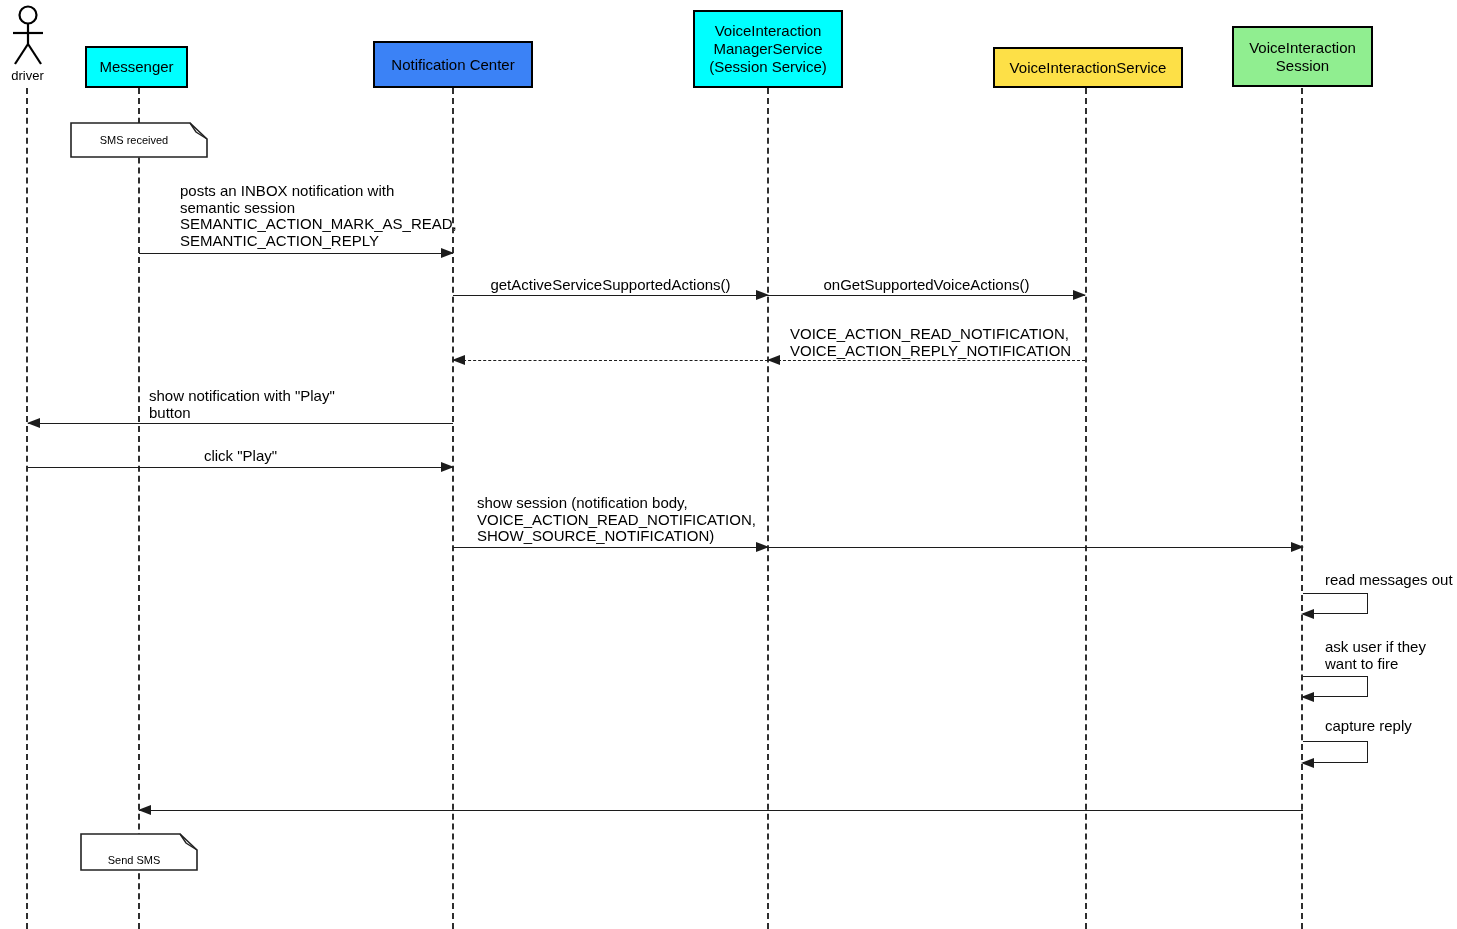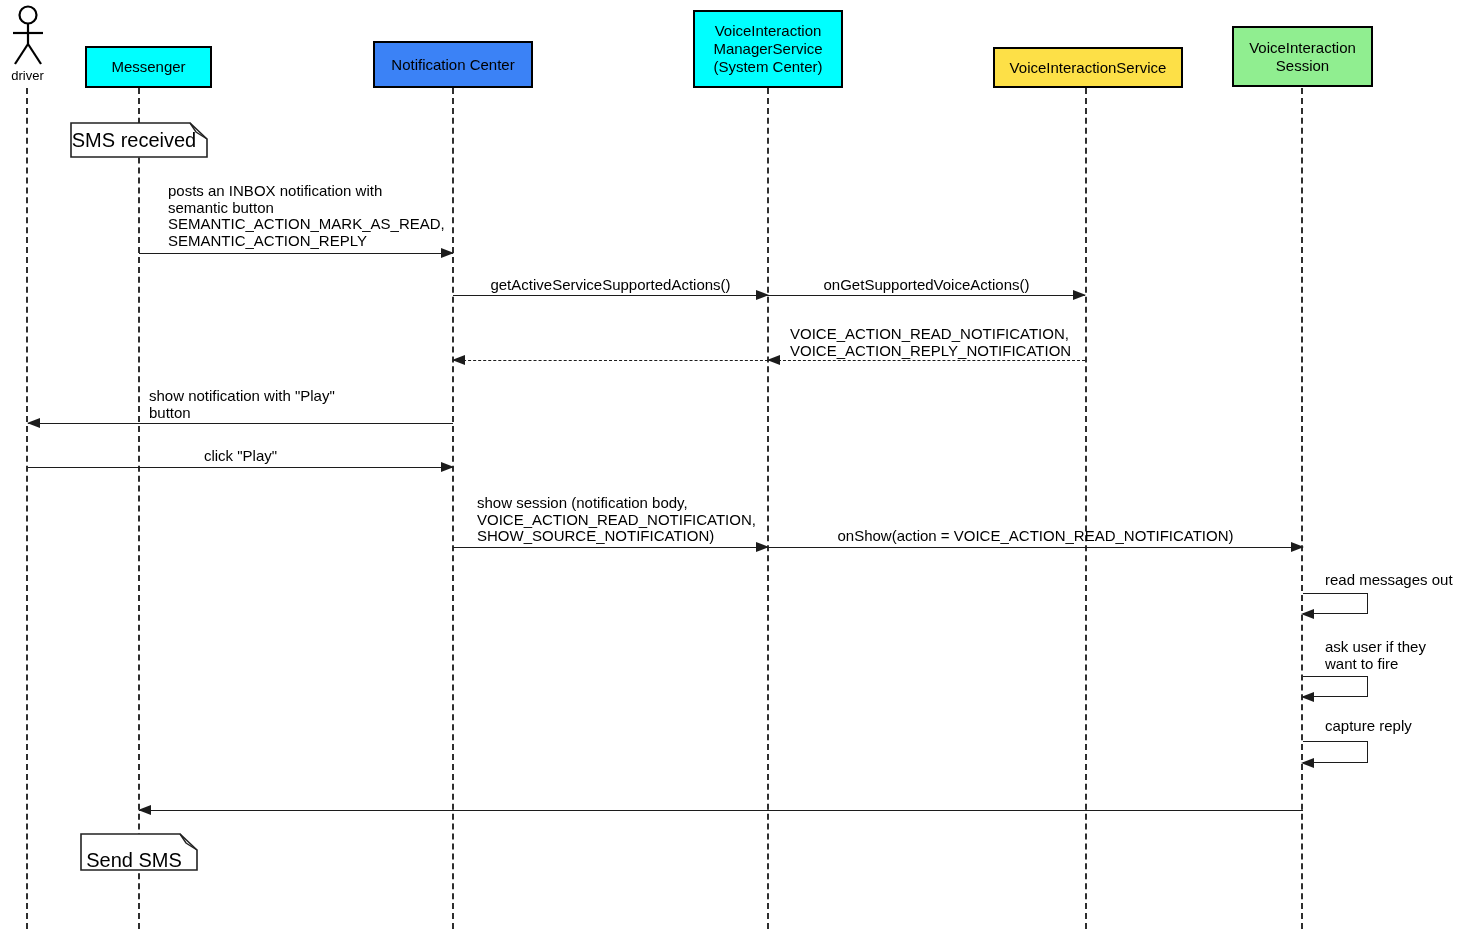--- a/index.html
+++ b/index.html
@@ -13,21 +13,21 @@
   .head{position:absolute;width:0;height:0;border-top:5px solid transparent;border-bottom:5px solid transparent;}
   .head.r{right:-1px;top:-6.4px;border-left:13px solid #1c1c1c;}
   .head.l{left:-1px;top:-6.4px;border-right:13px solid #1c1c1c;}
   .loop{position:absolute;border:1.7px solid #1c1c1c;border-left:none;box-sizing:border-box;}
   .loop .head.l{left:-2px;top:auto;bottom:-6.2px;}
   .lbl{position:absolute;font-size:15px;line-height:16.5px;white-space:pre;}
   .lbl.c{text-align:center;}
   .note{position:absolute;}
   .note svg{position:absolute;left:0;top:0;}
   .note-text{position:absolute;inset:0;display:flex;align-items:center;justify-content:center;
-             font-size:20px;padding-right:10px;}
+             font-size:11px;padding-right:10px;}
   .actor-label{position:absolute;font-size:13px;text-align:center;}
 </style>
 </head>
 <body>
 
 <div class="canvas">
 
   <div class="lifeline" style="left:26px"></div>
   <div class="lifeline" style="left:138px"></div>
   <div class="lifeline" style="left:452px"></div>
@@ -37,48 +37,48 @@
 
   <svg style="position:absolute;left:7px;top:4px" width="42" height="64" viewBox="0 0 42 64">
     <circle cx="21" cy="11" r="8.5" fill="none" stroke="#000" stroke-width="2.2"></circle>
     <line x1="21" y1="19.5" x2="21" y2="40" stroke="#000" stroke-width="2.2"></line>
     <line x1="6" y1="29" x2="36" y2="29" stroke="#000" stroke-width="2.2"></line>
     <line x1="21" y1="40" x2="8" y2="60" stroke="#000" stroke-width="2.2"></line>
     <line x1="21" y1="40" x2="34" y2="60" stroke="#000" stroke-width="2.2"></line>
   </svg>
   <div class="actor-label" style="left:0px;top:68px;width:55px">driver</div>
 
-  <div class="pbox" style="left: 85px; top: 46px; width: 127px; height: 42px; background-color: rgb(0, 255, 255);">
+  <div class="pbox" style="left: 85px; top: 46px; width: 103px; height: 42px; background-color: rgb(0, 255, 255);">
     <span>Messenger</span>
   </div>
   <div class="pbox" style="left: 373px; top: 41px; width: 160px; height: 47px; background-color: #3b82f6;">
     <span>Notification Center</span>
   </div>
   <div class="pbox" style="left: 693px; top: 10px; width: 150px; height: 78px; background-color: rgb(0, 255, 255);">
     <span>VoiceInteraction</span>
     <span>ManagerService</span>
-    <span>(System Center)</span>
+    <span>(Session Service)</span>
   </div>
   <div class="pbox" style="left: 993px; top: 47px; width: 190px; height: 41px; background-color: #fde047;">
     <span>VoiceInteractionService</span>
   </div>
   <div class="pbox" style="left: 1232px; top: 26px; width: 141px; height: 61px; background-color: rgb(144, 238, 144);">
     <span>VoiceInteraction</span>
     <span>Session</span>
   </div>
 
   <div class="note" style="left:70px;top:122px;width:138px;height:36px">
     <svg width="138" height="36" viewBox="0 0 138 36">
       <path d="M1,1 H120 L137,17 V35 H1 Z" fill="#fff" stroke="#222" stroke-width="1.6"></path>
       <path d="M120,1 L126,10 L137,17" fill="none" stroke="#222" stroke-width="1.4"></path>
     </svg>
     <div class="note-text">SMS received</div>
   </div>
 
-  <div class="lbl" style="left:168px;top:183px"><span>posts an INBOX notification with</span><br><span>semantic button</span><br><span>SEMANTIC_ACTION_MARK_AS_READ,</span><br><span>SEMANTIC_ACTION_REPLY</span></div>
+  <div class="lbl" style="left:180px;top:183px"><span>posts an INBOX notification with</span><br><span>semantic session</span><br><span>SEMANTIC_ACTION_MARK_AS_READ,</span><br><span>SEMANTIC_ACTION_REPLY</span></div>
   <div class="msg" style="left:139px;top:253px;width:314px">
       <span class="head r"></span>
     </div>
 
   <div class="lbl c" style="left:453px;top:277px;width:315px">getActiveServiceSupportedActions()</div>
   <div class="msg" style="left:453px;top:295px;width:315px">
       <span class="head r"></span>
     </div>
 
   <div class="lbl c" style="left:768px;top:277px;width:317px">onGetSupportedVoiceActions()</div>
@@ -103,21 +103,20 @@
   <div class="lbl c" style="left:28px;top:448px;width:425px">click "Play"</div>
   <div class="msg" style="left:28px;top:467px;width:425px">
       <span class="head r"></span>
     </div>
 
   <div class="lbl" style="left:477px;top:495px"><span>show session (notification body,</span><br><span>VOICE_ACTION_READ_NOTIFICATION,</span><br><span>SHOW_SOURCE_NOTIFICATION)</span></div>
   <div class="msg" style="left:453px;top:547px;width:315px">
       <span class="head r"></span>
     </div>
 
-  <div class="lbl c" style="left:768px;top:528px;width:535px">onShow(action = VOICE_ACTION_READ_NOTIFICATION)</div>
   <div class="msg" style="left:768px;top:547px;width:535px">
       <span class="head r"></span>
     </div>
 
   <div class="lbl" style="left:1325px;top:572px">read messages out</div>
   <div class="loop" style="left:1303px;top:593px;width:65px;height:21px">
       <span class="head l"></span>
     </div>
 
   <div class="lbl" style="left:1325px;top:639px"><span>ask user if they</span><br><span>want to fire</span></div>

